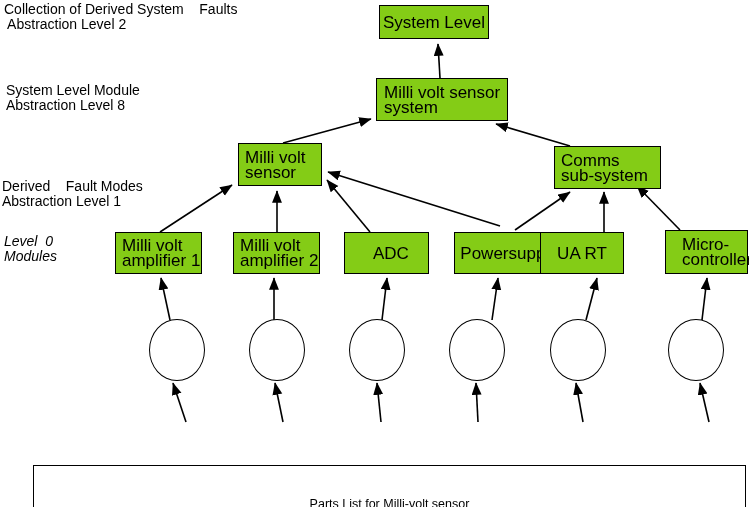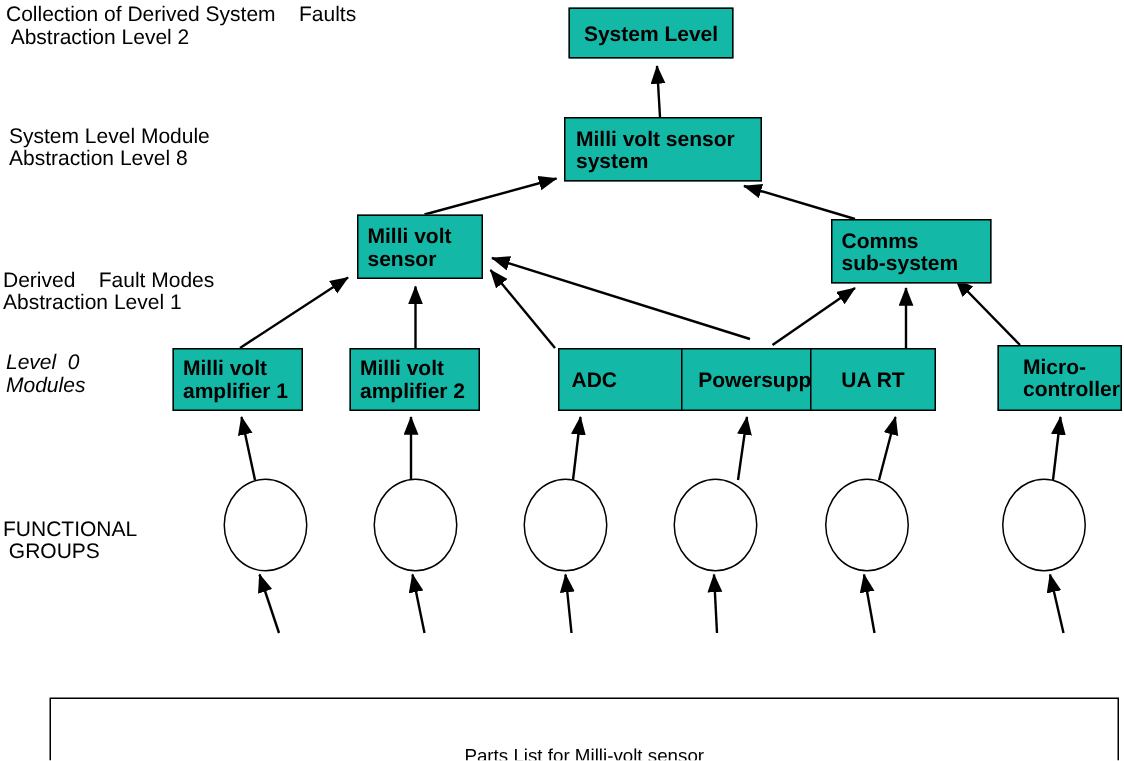--- a/index.html
+++ b/index.html
@@ -27,30 +27,29 @@
     position: absolute;
     font-size: 14px;
     color: #000000;
     line-height: 15px;
     white-space: pre;
   }
   .box {
     position: absolute;
     box-sizing: border-box;
     border: 1.6px solid #000000;
-    background: #14b8a6;
+    background: #84cc16;
     display: flex;
     align-items: center;
     justify-content: center;
     text-align: center;
-    font-size: 14px;
+    font-size: 17px;
     line-height: 15px;
     color: #000000;
     white-space: pre-line;
-    font-weight: bold;
   }
   .ellipse {
     position: absolute;
     box-sizing: border-box;
     border: 1.6px solid #000000;
     background: #ffffff;
     border-radius: 50%;
   }
   .partsbox {
     position: absolute;
@@ -103,35 +102,33 @@
   </svg>
 
   <div class="lbl" style="left:4px;top:2px;">Collection of Derived System    Faults
  Abstraction Level 2</div>
   <div class="lbl" style="left:6px;top:83px;">System Level Module
 Abstraction Level 8</div>
   <div class="lbl" style="left:2px;top:179px;">Derived    Fault Modes
 Abstraction Level 1</div>
   <div class="lbl" style="left:4px;top:234px;font-style:italic;">Level  0
 Modules</div>
-  <div class="lbl" style="left:2px;top:345px;">FUNCTIONAL
- GROUPS</div>
 
   <div class="box" style="left:379px;top:5px;width:110px;height:34px;">System Level</div>
   <div class="box" style="left:376px;top:78px;width:132px;height:43px;justify-content:flex-start;padding-left:7px;text-align:left;">Milli volt sensor
 system</div>
   <div class="box" style="left:238px;top:143px;width:84px;height:43px;justify-content:flex-start;padding-left:6px;text-align:left;">Milli volt
 sensor</div>
   <div class="box" style="left:554px;top:146px;width:107px;height:43px;justify-content:flex-start;padding-left:6px;text-align:left;">Comms
 sub-system</div>
   <div class="box" style="left:115px;top:232px;width:87px;height:42px;justify-content:flex-start;padding-left:6px;text-align:left;">Milli volt
 amplifier 1</div>
   <div class="box" style="left:233px;top:232px;width:87px;height:42px;justify-content:flex-start;padding-left:6px;text-align:left;">Milli volt
 amplifier 2</div>
-  <div class="box" style="left:344px;top:232px;width:85px;height:42px;justify-content:flex-start;padding-left:8px;text-align:left;margin-left:28px;">ADC</div>
+  <div class="box" style="left:344px;top:232px;width:85px;height:42px;justify-content:flex-start;padding-left:28px;text-align:left;">ADC</div>
   <div class="box" style="left:454px;top:232px;width:110px;height:42px;">Powersupply</div>
   <div class="box" style="left:540px;top:232px;width:84px;height:42px;">UA   RT</div>
   <div class="box" style="left:665px;top:230px;width:83px;height:44px;justify-content:flex-start;padding-left:16px;text-align:left;">Micro-
 controller</div>
 
   <div class="ellipse" style="left:149px;top:319px;width:56px;height:62px;"></div>
   <div class="ellipse" style="left:249px;top:319px;width:56px;height:62px;"></div>
   <div class="ellipse" style="left:349px;top:319px;width:56px;height:62px;"></div>
   <div class="ellipse" style="left:449px;top:319px;width:56px;height:62px;"></div>
   <div class="ellipse" style="left:550px;top:319px;width:56px;height:62px;"></div>

